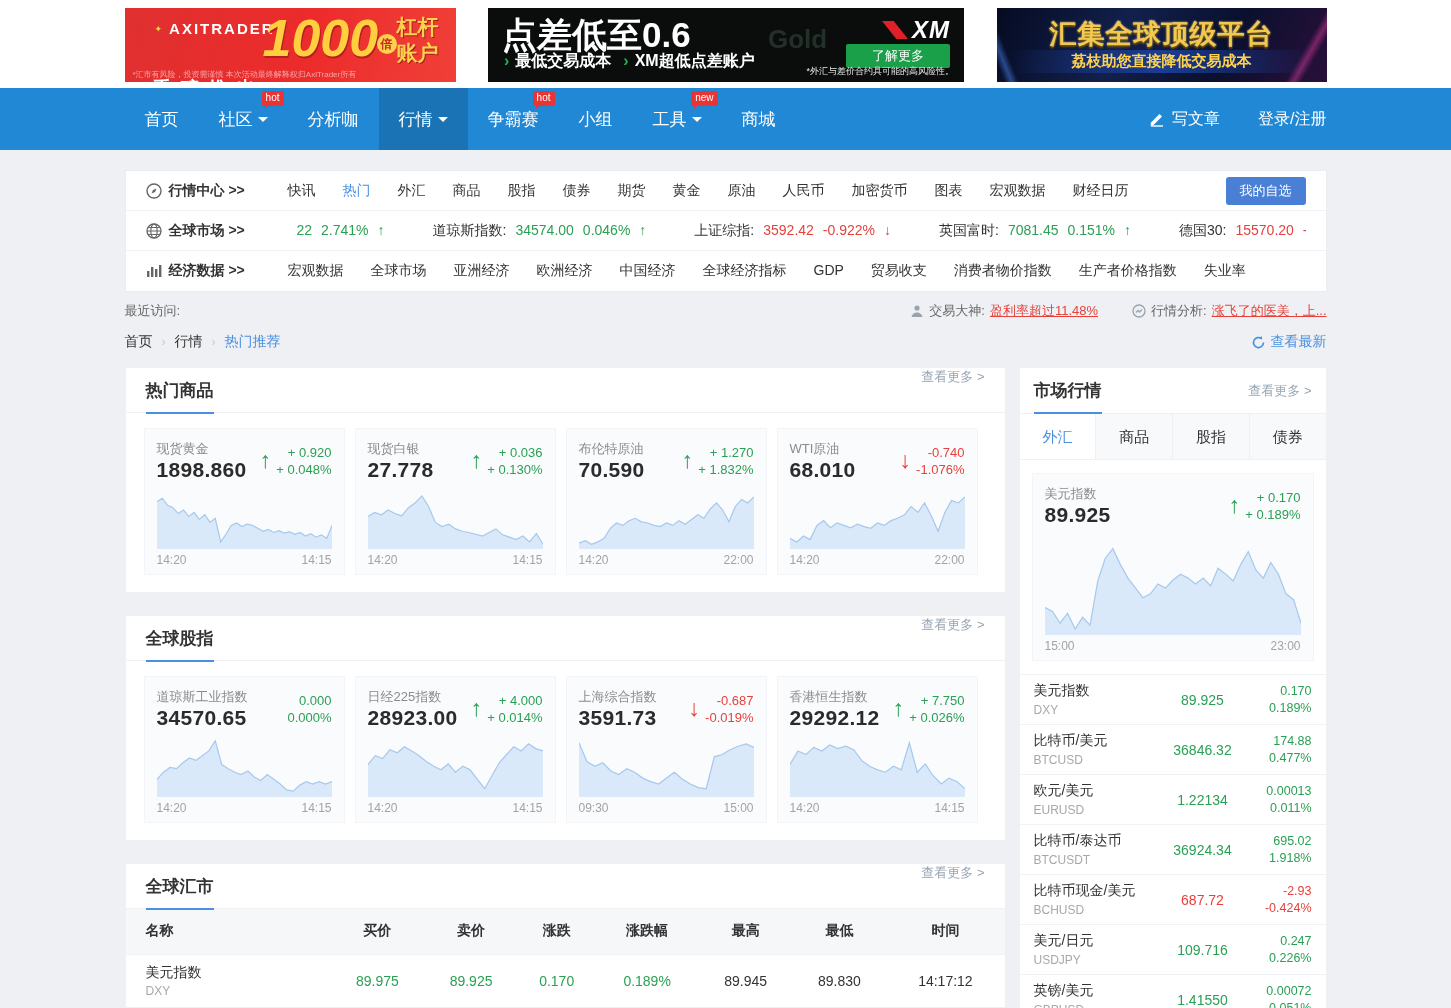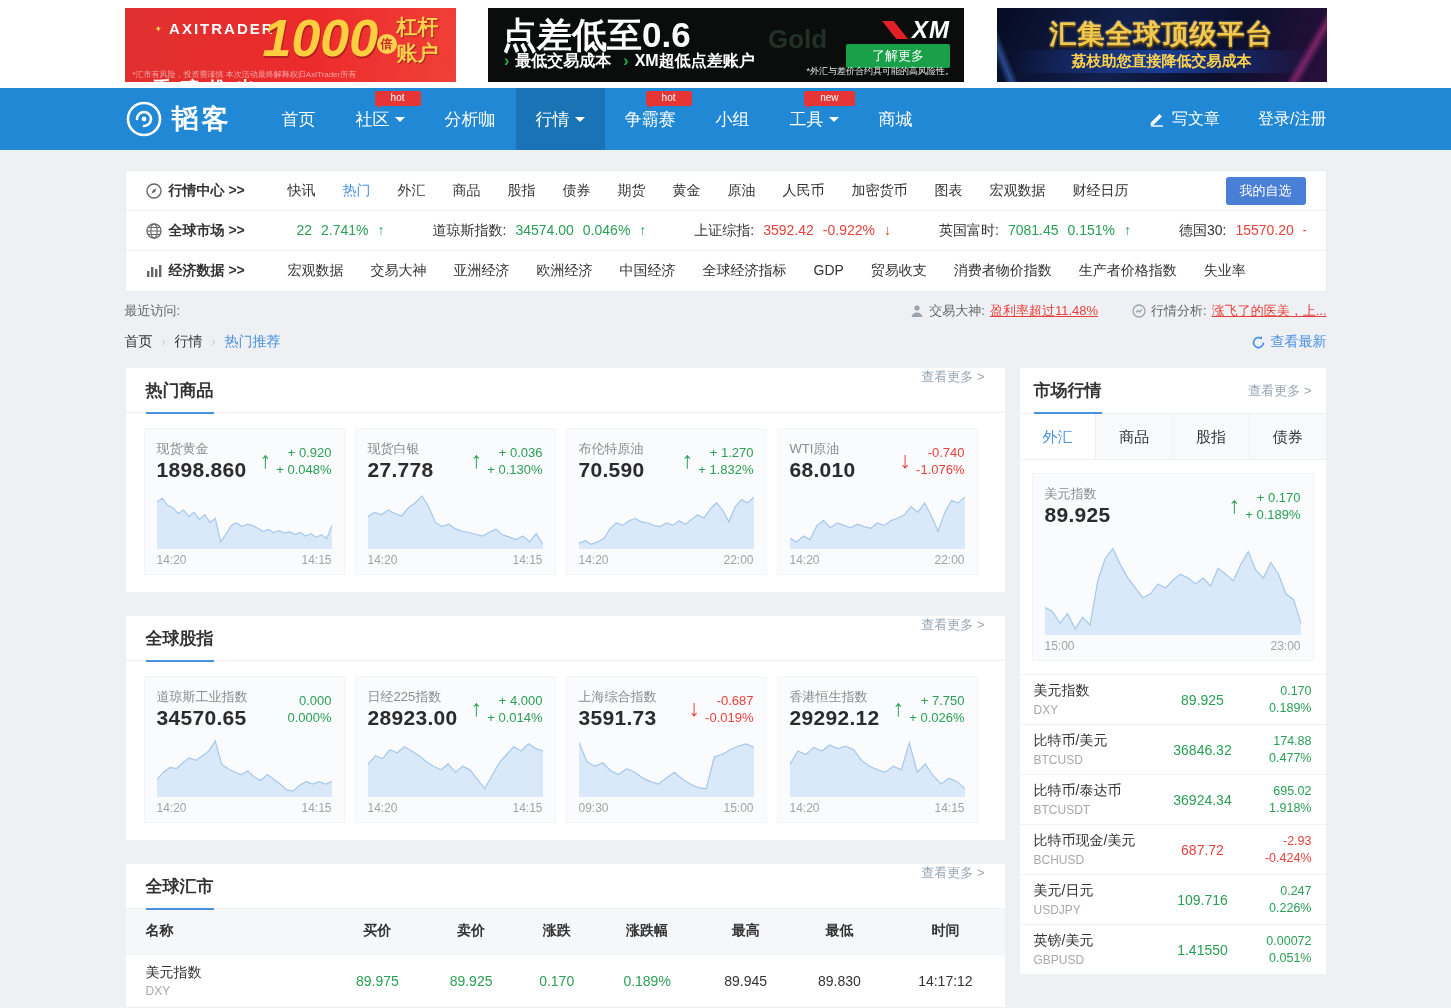--- a/index.html
+++ b/index.html
@@ -46,21 +46,21 @@
 
   
   .nav { background:#2188d5; height:62px; }
   .nav-inner { display:flex; align-items:stretch; height:62px; }
   .logo { display:flex; align-items:center; gap:9px; margin-right:30px; }
   .logo-text { color:#fff; font-size:27px; font-weight:bold; letter-spacing:3px; }
   .nav-items { display:flex; }
   .nav-item { position:relative; display:flex; align-items:center; padding:0 20px; color:#fff; font-size:17px; }
   .nav-item.active { background:#1973b5; }
   .caret { width:0; height:0; border:5px solid transparent; border-top-color:#fff; margin:5px 0 0 5px; }
-  .nav-badge { position:absolute; top:3px; right:4px; background:#e73434; color:#fff; font-size:10px; line-height:1; padding:2px 16px 3px; border-radius:2px; }
+  .nav-badge { position:absolute; top:3px; right:4px; background:#e73434; color:#fff; font-size:10px; line-height:1; padding:2px 4px 3px; border-radius:2px; }
   .nav-badge::after { content:""; position:absolute; left:3px; bottom:-3px; border:2px solid transparent; border-top-color:#e73434; border-left-color:#e73434; }
   .nav-right { margin-left:auto; display:flex; align-items:center; gap:38px; color:#fff; font-size:16px; }
   .write-btn { display:flex; align-items:center; gap:7px; }
   .icon { display:inline-flex; align-items:center; }
 
   
   .quick-bar { background:#fff; border:1px solid #e9edf2; margin-top:20px; }
   .quick-row { display:flex; align-items:center; height:40px; padding:0 20px; border-bottom:1px solid #f0f3f6; font-size:14px; overflow:hidden; white-space:nowrap; }
   .quick-row:last-child { border-bottom:none; }
   .quick-title { display:flex; align-items:center; gap:7px; font-weight:bold; color:#333; width:142px; flex:none; }
@@ -164,30 +164,20 @@
       </a>
       <a class="ad ad3">
         <span class="ad3-title">汇集全球顶级平台</span>
         <span class="ad3-sub">荔枝助您直接降低交易成本</span>
       </a>
     </div>
   </div>
 
   <div class="nav">
     <div class="inner nav-inner">
-      <a class="logo">
-        <span class="icon">
-          <svg width="38" height="38" viewBox="0 0 38 38">
-              <circle cx="19" cy="19" r="16" fill="none" stroke="#fff" stroke-width="2.6"></circle>
-              <path d="M12 19a7 7 0 0 1 14 0 7 7 0 0 1-7 7" fill="none" stroke="#fff" stroke-width="2.6" stroke-linecap="round"></path>
-              <circle cx="19" cy="19" r="2.4" fill="#fff"></circle>
-            </svg>
-        </span>
-        <span class="logo-text">韬客</span>
-      </a>
       <div class="nav-items">
         <a class="nav-item">
             <span>首页</span>
           </a>
         <a class="nav-item">
             <span>社区</span>
             <span class="caret"></span>
             <span class="nav-badge">hot</span>
           </a>
         <a class="nav-item">
@@ -309,21 +299,21 @@
                 <rect x="1" y="8" width="2.4" height="6" fill="#666"></rect>
                 <rect x="5" y="4" width="2.4" height="10" fill="#666"></rect>
                 <rect x="9" y="6" width="2.4" height="8" fill="#666"></rect>
                 <rect x="13" y="2" width="2.4" height="12" fill="#666"></rect>
               </svg>
           </span>
           <span>经济数据 &gt;&gt;</span>
         </span>
         <span class="quick-links">
           <a>宏观数据</a>
-          <a>交易大神</a>
+          <a>全球市场</a>
           <a>亚洲经济</a>
           <a>欧洲经济</a>
           <a>中国经济</a>
           <a>全球经济指标</a>
           <a>GDP</a>
           <a>贸易收支</a>
           <a>消费者物价指数</a>
           <a>生产者价格指数</a>
           <a>失业率</a>
         </span>
@@ -650,20 +640,28 @@
           </a>
           <a class="sb-row">
             <span class="sb-row-name"><span class="sb-nm">比特币/美元</span><br><span class="sb-code">BTCUSD</span></span>
             <span class="sb-price up">36846.32</span>
             <span class="sb-chg up">
                 <span>174.88</span>
                 <span>0.477%</span>
               </span>
           </a>
           <a class="sb-row">
+            <span class="sb-row-name"><span class="sb-nm">欧元/美元</span><br><span class="sb-code">EURUSD</span></span>
+            <span class="sb-price up">1.22134</span>
+            <span class="sb-chg up">
+                <span>0.00013</span>
+                <span>0.011%</span>
+              </span>
+          </a>
+          <a class="sb-row">
             <span class="sb-row-name"><span class="sb-nm">比特币/泰达币</span><br><span class="sb-code">BTCUSDT</span></span>
             <span class="sb-price up">36924.34</span>
             <span class="sb-chg up">
                 <span>695.02</span>
                 <span>1.918%</span>
               </span>
           </a>
           <a class="sb-row">
             <span class="sb-row-name"><span class="sb-nm">比特币现金/美元</span><br><span class="sb-code">BCHUSD</span></span>
             <span class="sb-price down">687.72</span>

